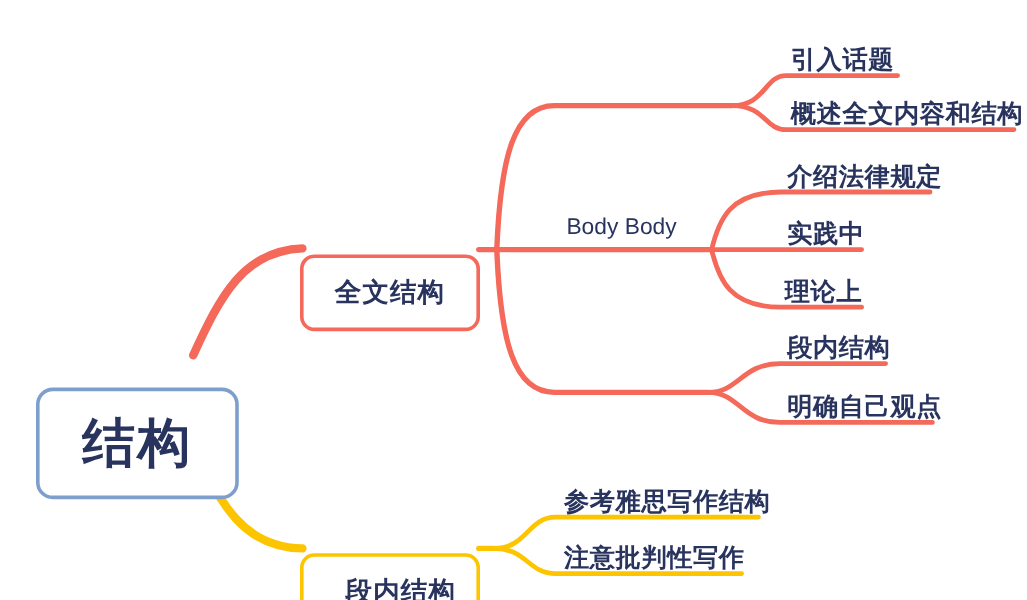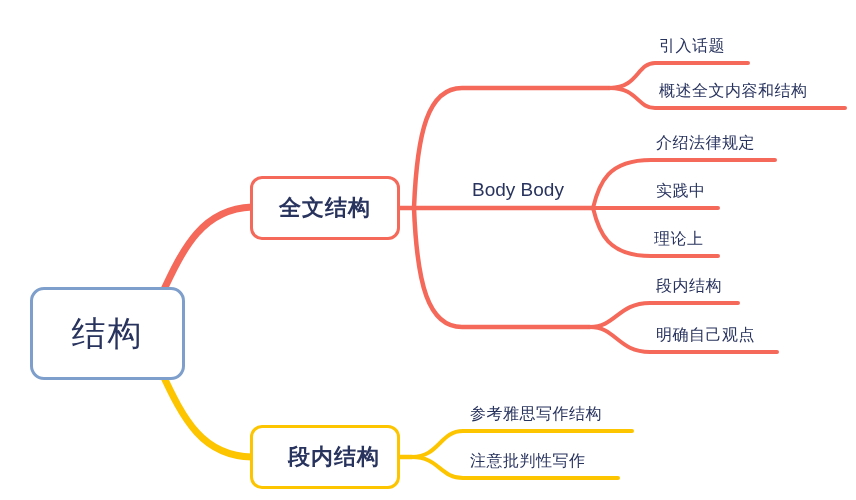--- a/index.html
+++ b/index.html
@@ -9,39 +9,39 @@
   .canvas{
     position:relative;width:856px;height:500px;background:var(--canvas-bg);
     font-family:"Liberation Sans","DejaVu Sans",sans-serif;overflow:hidden;
   }
   svg.links{position:absolute;left:0;top:0;width:856px;height:500px;}
   svg.links path{fill:none;stroke-linecap:round;stroke-linejoin:round;}
   svg.links path.red{stroke:var(--red);}
   svg.links path.yellow{stroke:var(--yellow);}
   .node{
     position:absolute;display:flex;align-items:center;justify-content:center;
-    background:#fff;box-sizing:border-box;color:var(--text);
+    background:#fff;box-sizing:border-box;color:var(--text);margin-top:36px;
   }
   .root-node{
-    left:30px;top:287px;width:155px;height:93px;
+    left:30px;top:287px;width:169px;height:93px;
     border:3.5px solid var(--blue);border-radius:14px;
-    font-size:34px;font-weight:400;letter-spacing:2px;z-index:2;
+    font-size:44px;font-weight:700;letter-spacing:2px;z-index:2;
   }
   .branch-node{
     width:150px;height:64px;border-radius:12px;
     font-size:22px;font-weight:700;letter-spacing:1px;z-index:2;
   }
   .branch-red{left:250px;top:176px;border:3px solid var(--red);}
   .branch-yellow{left:250px;top:425px;border:3px solid var(--yellow);padding-left:18px;}
   .sub-label{
     position:absolute;color:var(--text);font-size:19px;font-weight:400;
     white-space:nowrap;z-index:2;
   }
   .leaf-label{
-    position:absolute;color:var(--text);font-size:16px;font-weight:400;
+    position:absolute;color:var(--text);font-size:21px;font-weight:700;
     white-space:nowrap;z-index:2;letter-spacing:0.5px;
   }
 </style>
 </head>
 <body>
 
 <div class="canvas">
 
   <svg class="links" viewBox="0 0 856 500">
 

